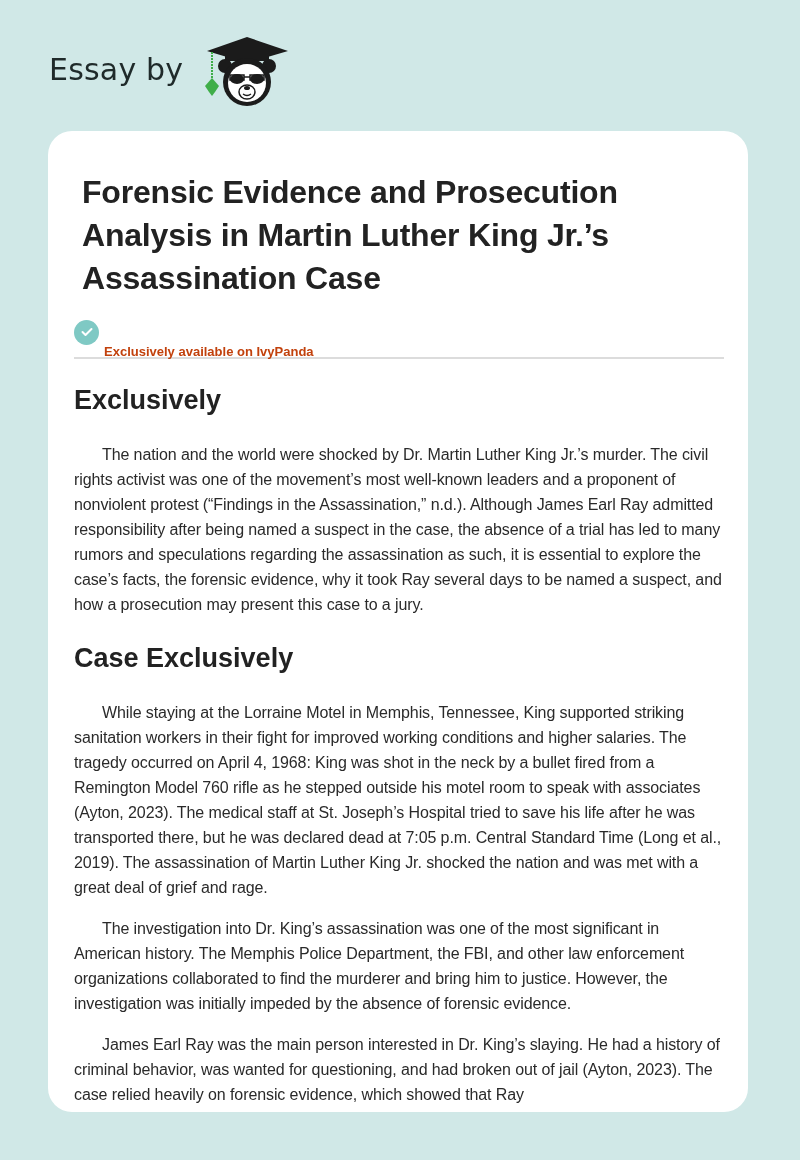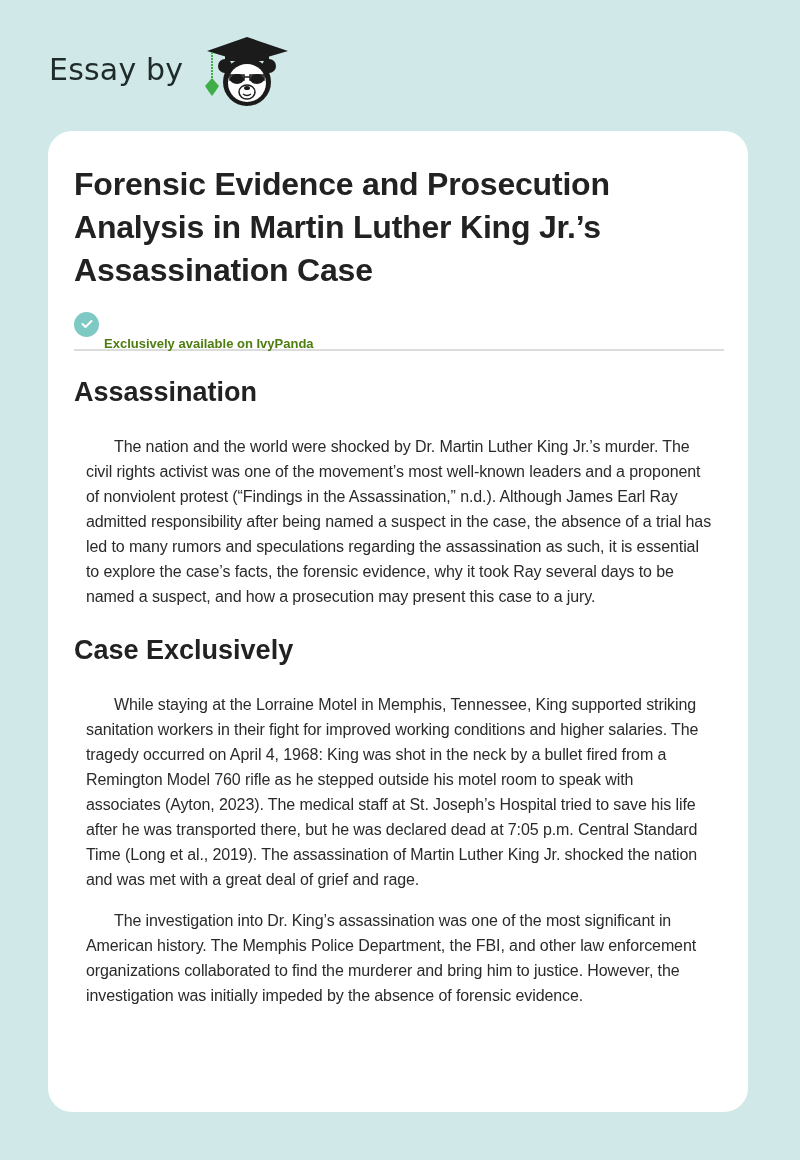--- a/index.html
+++ b/index.html
@@ -27,37 +27,37 @@
     font-family: "DejaVu Serif", serif;
     font-weight: bold; font-size: 28px; color: #1a1a1a;
   }
   .brand-name sup { font-size: 14px; vertical-align: 14px; margin-left: 1px; }
   .card {
     position: absolute; left: 48px; top: 131px; width: 700px; height: 981px;
     background: #fff; border-radius: 24px; overflow: hidden;
   }
   .content { position: absolute; left: 26px; top: 32px; width: 650px; }
   h1 {
-    margin: 0; font-size: 32px; line-height: 43px; font-weight: bold;
+    margin: 8px; font-size: 32px; line-height: 43px; font-weight: bold;
     color: #222; letter-spacing: -0.2px;
   }
   .exclusive {
     display: flex; align-items: center; margin-top: 19px; height: 26px;
   }
   .check {
     width: 25px; height: 25px; border-radius: 50%; background: #7fc9c4;
     display: flex; align-items: center; justify-content: center; margin-right: 5px;
   }
-  .exclusive-label { font-size: 13px; font-weight: bold; color: #4d7c0f; margin-top: 38px; }
+  .exclusive-label { font-size: 13px; font-weight: bold; color: #c2410c; margin-top: 38px; }
   .divider { height: 2px; background: #dcdcdc; margin-top: 12px; width: 650px; }
   h2 {
     margin: 24px 0 0 0; font-size: 27px; line-height: 34px; font-weight: bold; color: #222;
   }
   p {
-    margin: 12px; font-size: 16px; line-height: 25px; color: #2a2a2a;
+    margin: 0; font-size: 16px; line-height: 25px; color: #2a2a2a;
     text-indent: 28px; letter-spacing: -0.1px;
   }
   .intro-p { margin-top: 25px; }
   .case-p1 { margin-top: 25px; }
   .gap-p { margin-top: 16px; }
 </style>
 </head>
 <body>
 
 <div class="header">
@@ -95,20 +95,21 @@
       <span class="check">
         <svg width="12" height="10" viewBox="0 0 12 10">
             <path d="M1.5,5 L4.5,8 L10.5,2" fill="none" stroke="#ffffff" stroke-width="2" stroke-linecap="round" stroke-linejoin="round"></path>
           </svg>
       </span>
       <span class="exclusive-label">Exclusively available on IvyPanda</span>
     </div>
 
     <div class="divider"></div>
 
-    <h2>Assassination</h2>
+    <h2>Exclusively</h2>
     <p class="intro-p">The nation and the world were shocked by Dr. Martin Luther King Jr.’s murder. The civil rights activist was one of the movement’s most well-known leaders and a proponent of nonviolent protest (“Findings in the Assassination,” n.d.). Although James Earl Ray admitted responsibility after being named a suspect in the case, the absence of a trial has led to many rumors and speculations regarding the assassination as such, it is essential to explore the case’s facts, the forensic evidence, why it took Ray several days to be named a suspect, and how a prosecution may present this case to a jury.</p>
 
     <h2>Case Exclusively</h2>
     <p class="case-p1">While staying at the Lorraine Motel in Memphis, Tennessee, King supported striking sanitation workers in their fight for improved working conditions and higher salaries. The tragedy occurred on April 4, 1968: King was shot in the neck by a bullet fired from a Remington Model 760 rifle as he stepped outside his motel room to speak with associates (Ayton, 2023). The medical staff at St. Joseph’s Hospital tried to save his life after he was transported there, but he was declared dead at 7:05 p.m. Central Standard Time (Long et al., 2019). The assassination of Martin Luther King Jr. shocked the nation and was met with a great deal of grief and rage.</p>
     <p class="gap-p">The investigation into Dr. King’s assassination was one of the most significant in American history. The Memphis Police Department, the FBI, and other law enforcement organizations collaborated to find the murderer and bring him to justice. However, the investigation was initially impeded by the absence of forensic evidence.</p>
+    <p class="gap-p">James Earl Ray was the main person interested in Dr. King’s slaying. He had a history of criminal behavior, was wanted for questioning, and had broken out of jail (Ayton, 2023). The case relied heavily on forensic evidence, which showed that Ray</p>
   </div>
 </div>
 
 </body></html>

